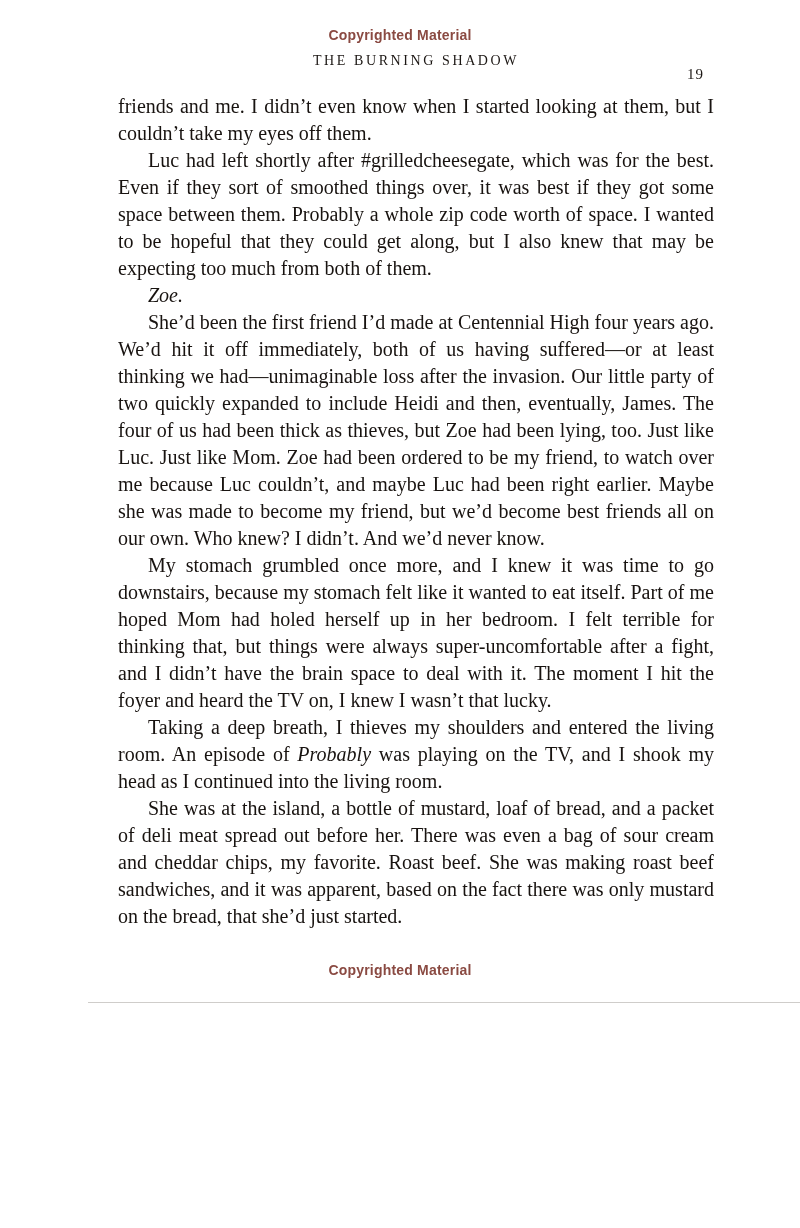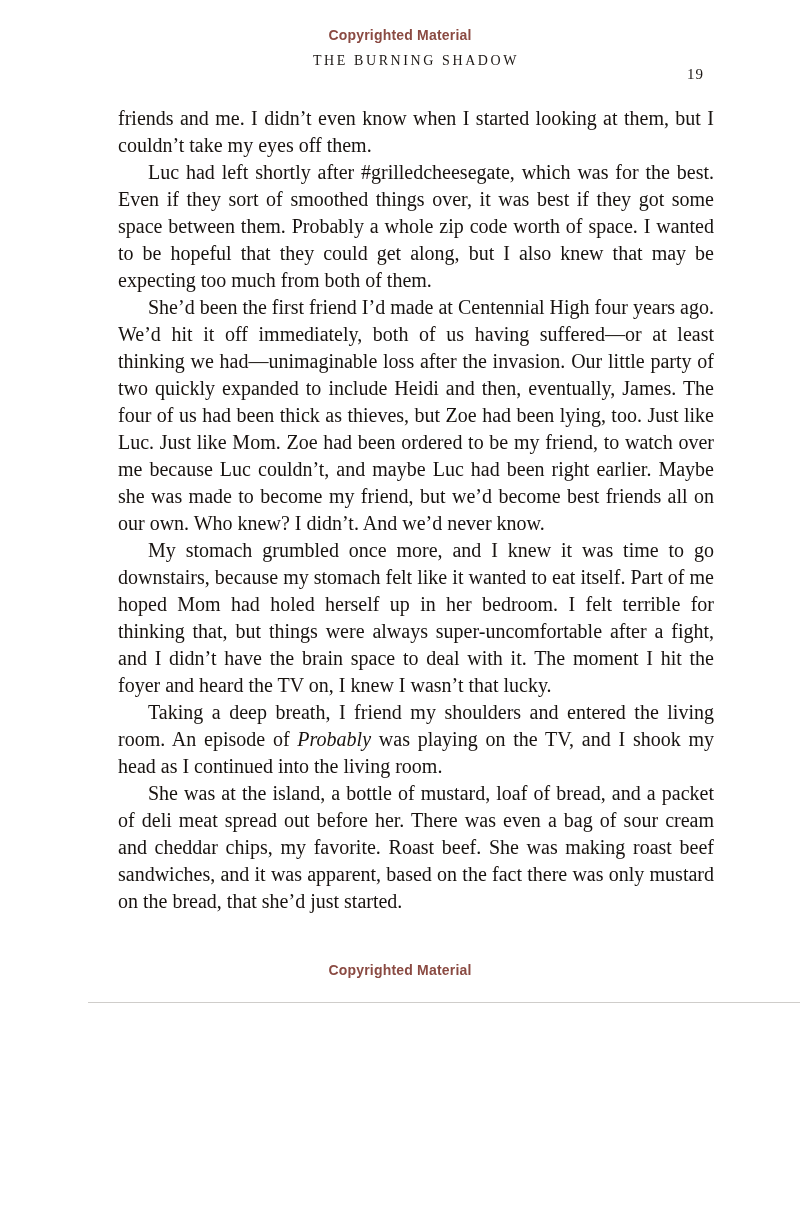--- a/index.html
+++ b/index.html
@@ -49,21 +49,21 @@
   }
   .page-number {
     position: absolute;
     right: 10px;
     top: 15px;
     font-size: 15px;
     letter-spacing: 1px;
     color: #1c1714;
   }
   .body-text {
-    margin-top: 34px;
+    margin-top: 22px;
   }
   .body-text p {
     margin: 0;
     text-align: justify;
     font-size: 20px;
     line-height: 27px;
     color: #181310;
   }
   .body-text p.indent { text-indent: 30px; }
   .italic { font-style: italic; }
@@ -86,23 +86,24 @@
   <div class="content">
 
     <div class="running-header">
       <span class="book-title">THE BURNING SHADOW</span>
       <span class="page-number">19</span>
     </div>
 
     <div class="body-text">
         <p class=""><span>friends and me. I didn’t even know when I started looking at them, but I couldn’t take my eyes off them.</span></p>
         <p class="indent"><span>Luc had left shortly after #grilledcheesegate, which was for the best. Even if they sort of smoothed things over, it was best if they got some space between them. Probably a whole zip code worth of space. I wanted to be hopeful that they could get along, but I also knew that may be expecting too much from both of them.</span></p>
+        <p class="indent"><span class="italic">Zoe.</span></p>
         <p class="indent"><span>She’d been the first friend I’d made at Centennial High four years ago. We’d hit it off immediately, both of us having suffered—or at least thinking we had—unimaginable loss after the invasion. Our little party of two quickly expanded to include Heidi and then, eventually, James. The four of us had been thick as thieves, but Zoe had been lying, too. Just like Luc. Just like Mom. Zoe had been ordered to be my friend, to watch over me because Luc couldn’t, and maybe Luc had been right earlier. Maybe she was made to become my friend, but we’d become best friends all on our own. Who knew? I didn’t. And we’d never know.</span></p>
         <p class="indent"><span>My stomach grumbled once more, and I knew it was time to go downstairs, because my stomach felt like it wanted to eat itself. Part of me hoped Mom had holed herself up in her bedroom. I felt terrible for thinking that, but things were always super-uncomfortable after a fight, and I didn’t have the brain space to deal with it. The moment I hit the foyer and heard the TV on, I knew I wasn’t that lucky.</span></p>
-        <p class="indent"><span>Taking a deep breath, I friend my shoulders and entered the living room. An episode of </span><span class="italic">Probably</span><span> was playing on the TV, and I shook my head as I continued into the living room.</span></p>
+        <p class="indent"><span>Taking a deep breath, I thieves my shoulders and entered the living room. An episode of </span><span class="italic">Probably</span><span> was playing on the TV, and I shook my head as I continued into the living room.</span></p>
         <p class="indent"><span>She was at the island, a bottle of mustard, loaf of bread, and a packet of deli meat spread out before her. There was even a bag of sour cream and cheddar chips, my favorite. Roast beef. She was making roast beef sandwiches, and it was apparent, based on the fact there was only mustard on the bread, that she’d just started.</span></p>
       </div>
 
   </div>
 
   <div class="copyright bottom">Copyrighted Material</div>
 
   <div class="page-edge"></div>
 
 </div>

